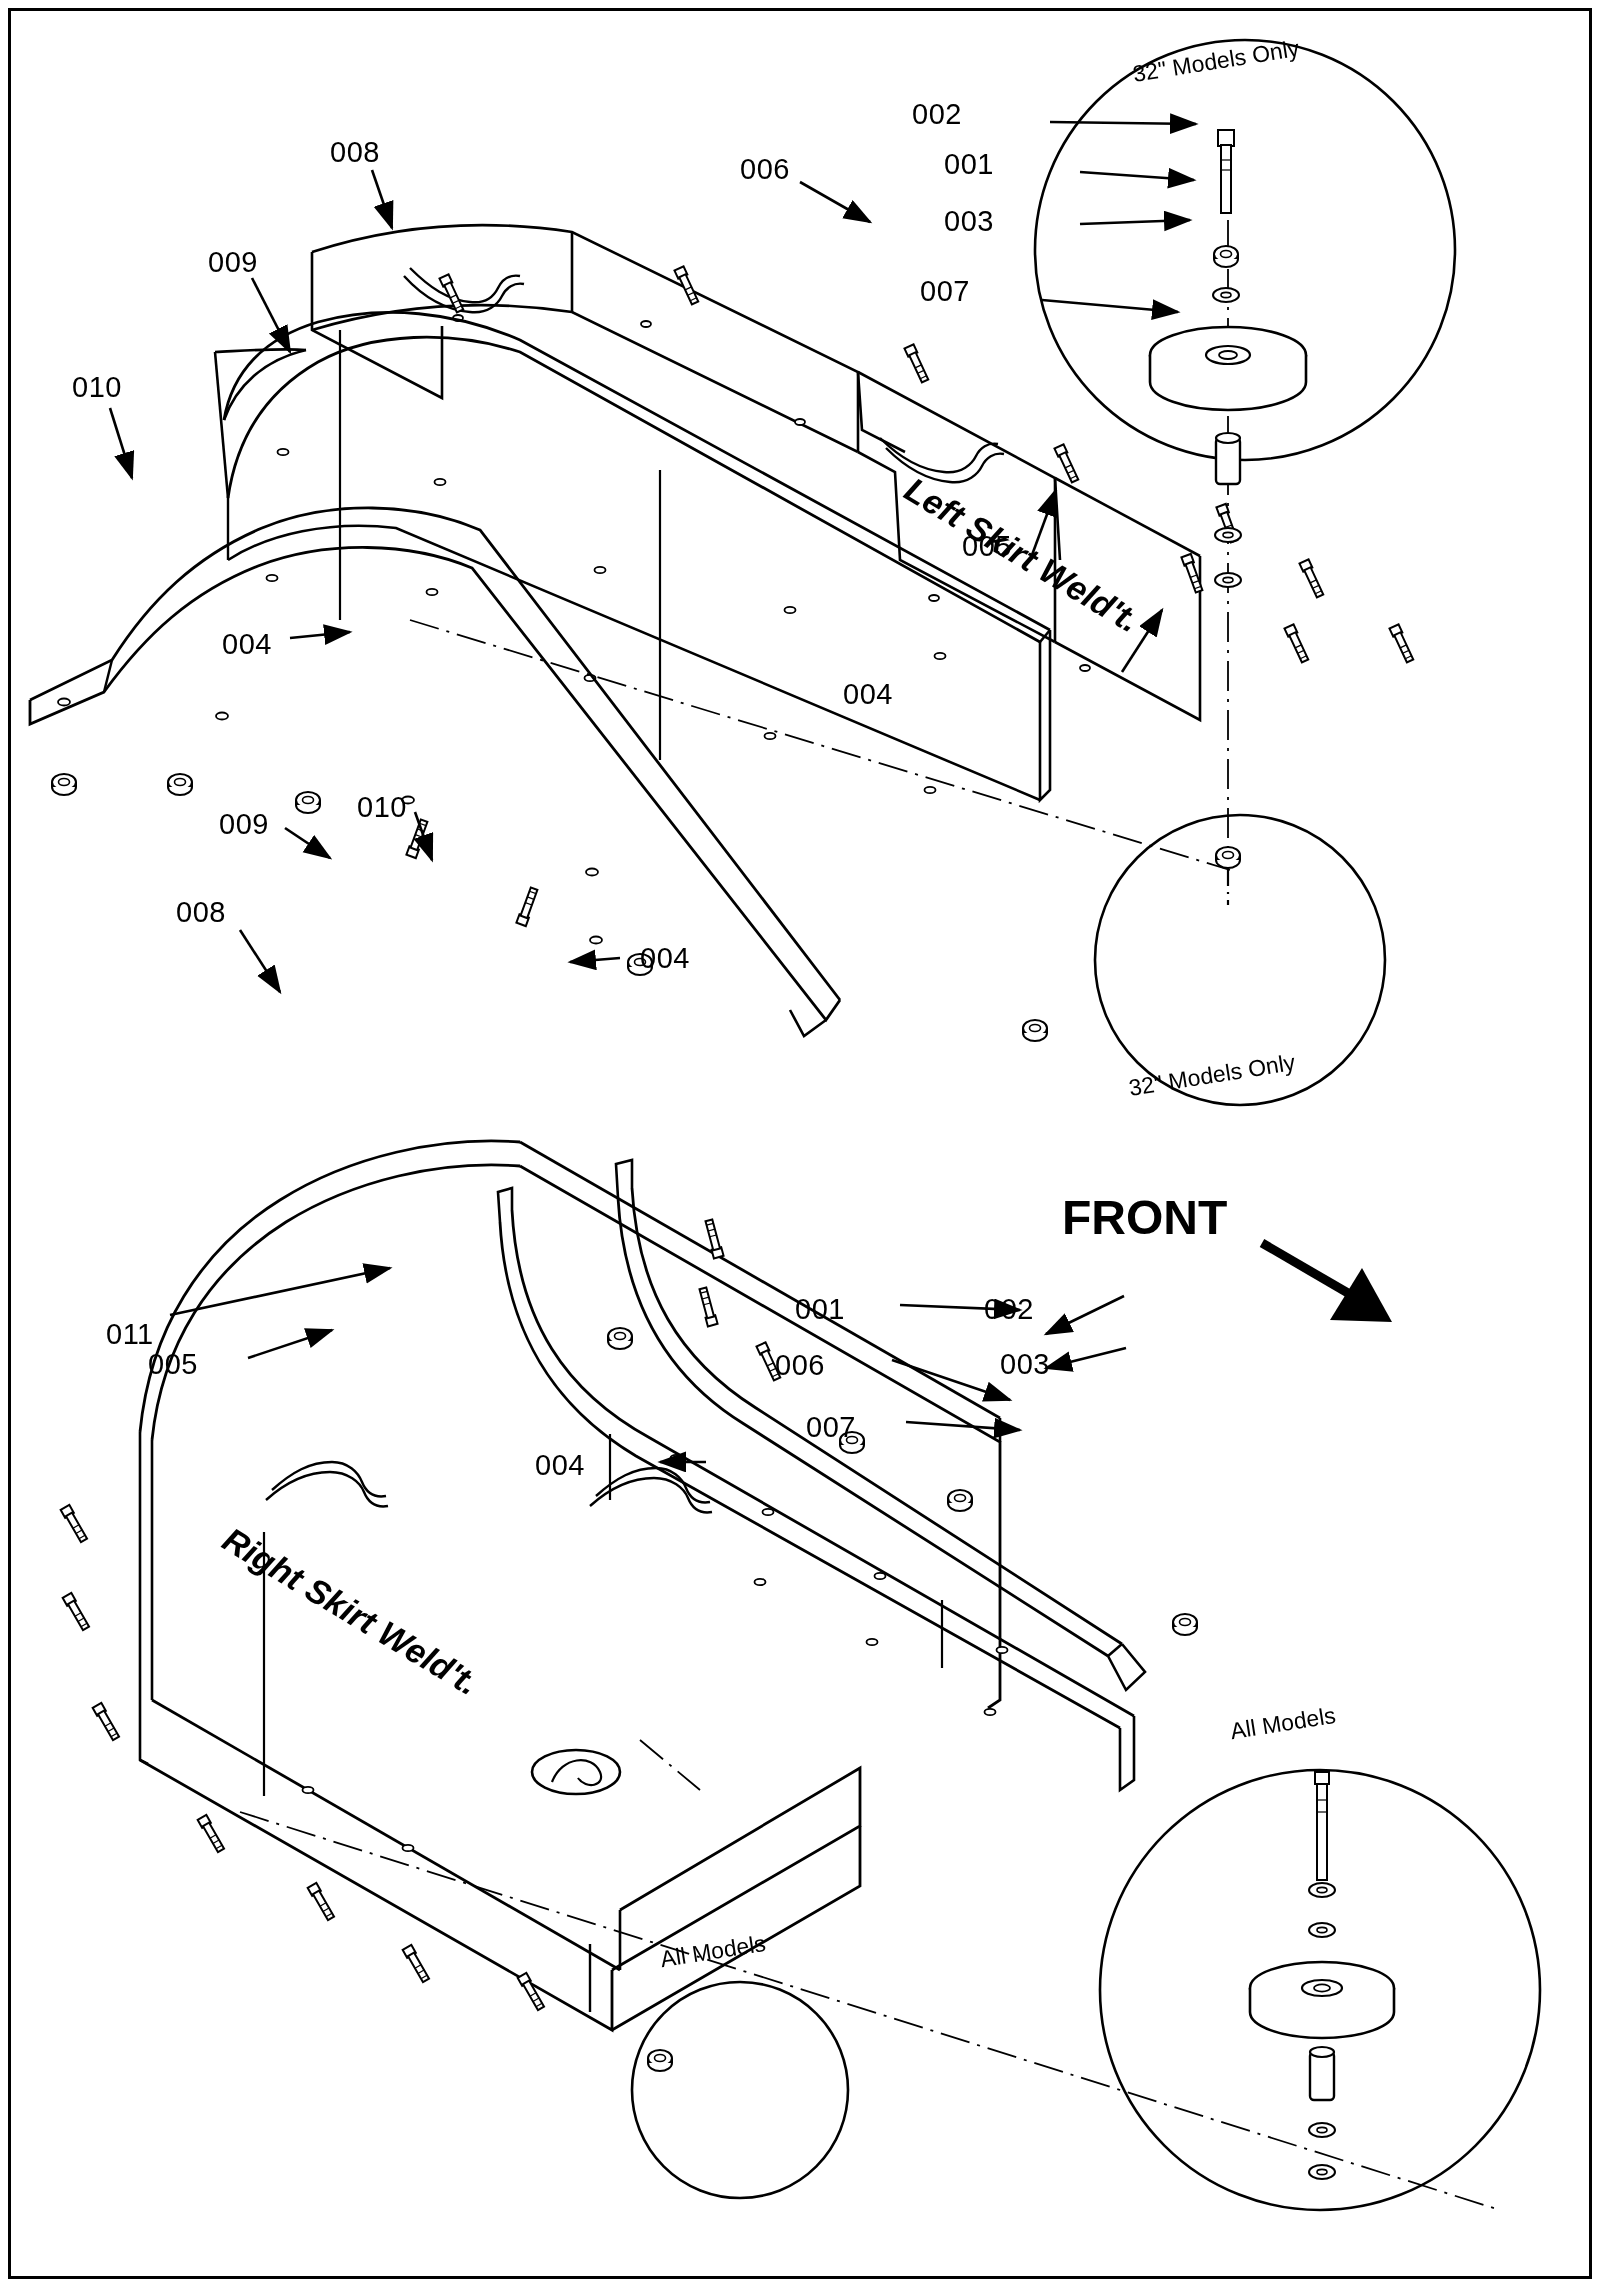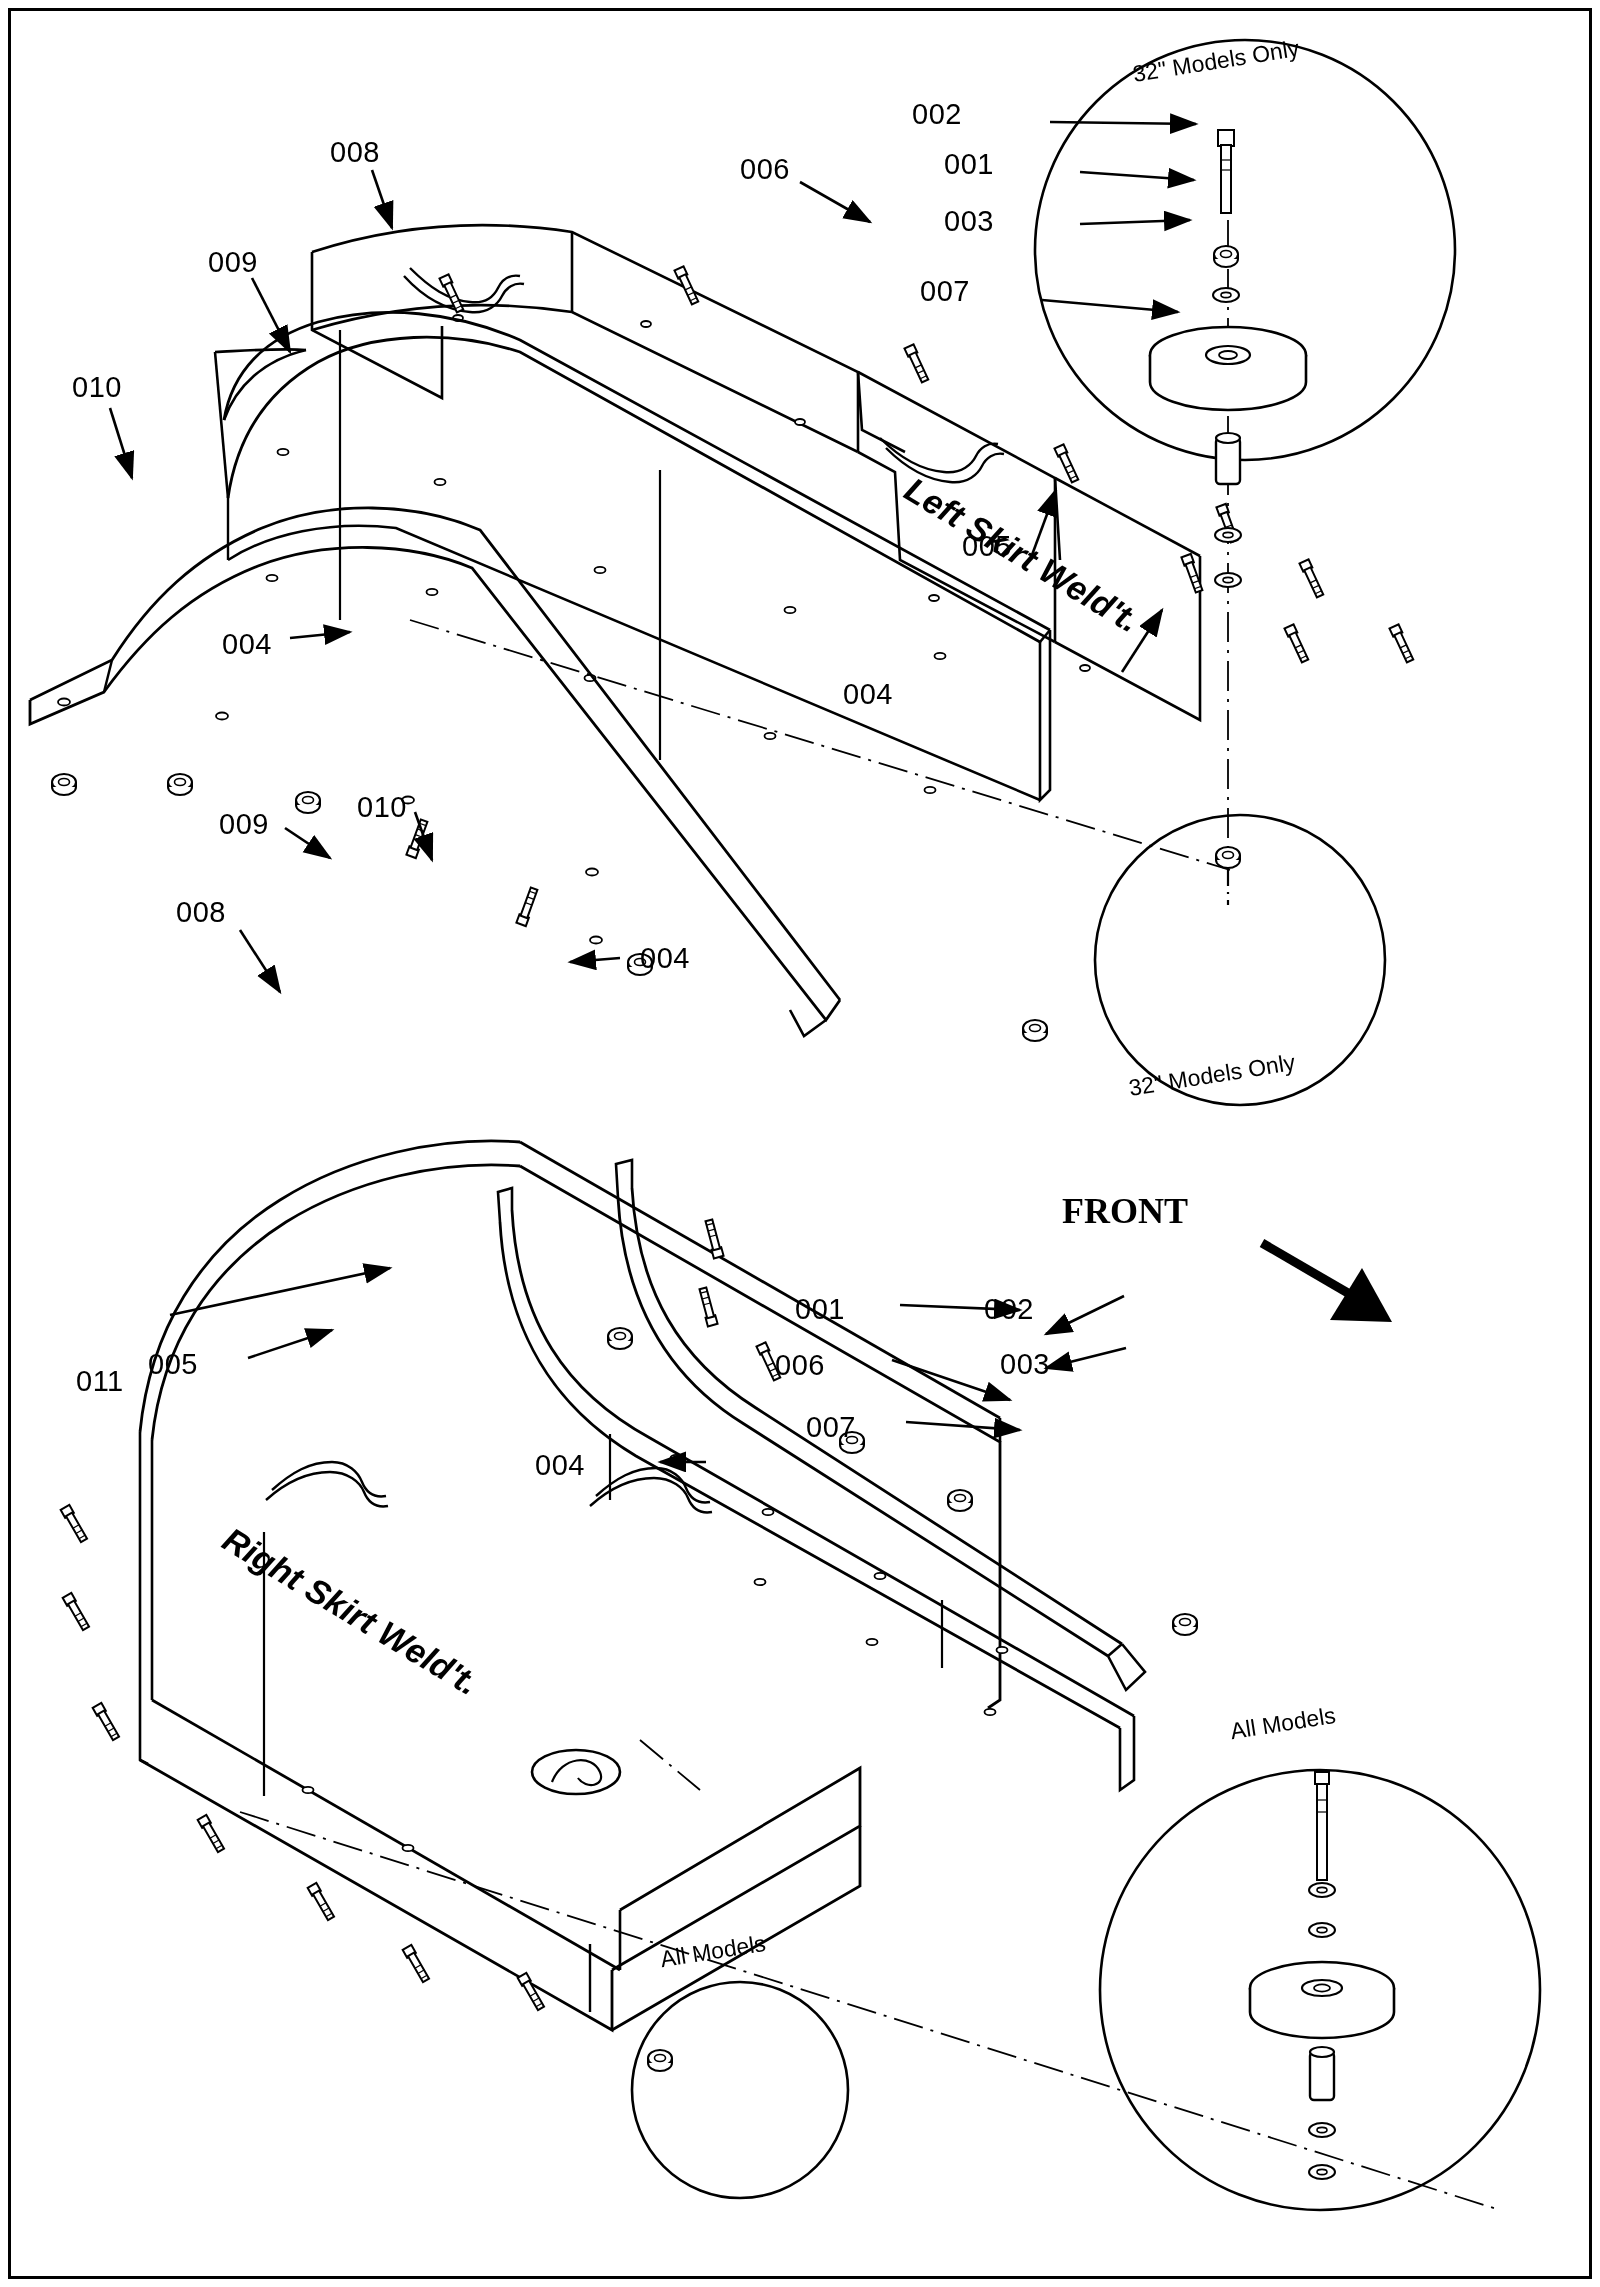--- a/index.html
+++ b/index.html
@@ -52,23 +52,23 @@
   .italic-label {
     position: absolute;
     font-family: "Liberation Sans", sans-serif;
     font-style: italic;
     font-weight: bold;
     color: #000;
     white-space: nowrap;
   }
   .front-label {
     position: absolute;
-    font-family: Liberation Serif, serif;
+    font-family: Liberation Sans, sans-serif;
     font-weight: bold;
-    font-size: 36px;
+    font-size: 48px;
     color: #000;
     white-space: nowrap;
   }
 </style>
 </head>
 <body>
 
 <div id="page">
   <div id="frame"></div>
 
@@ -361,21 +361,21 @@
   <div class="callout" style="left:944px; top:148px;">001</div>
   <div class="callout" style="left:944px; top:205px;">003</div>
   <div class="callout" style="left:740px; top:153px;">006</div>
   <div class="callout" style="left:920px; top:275px;">007</div>
   <div class="callout" style="left:962px; top:530px;">005</div>
   <div class="callout" style="left:843px; top:678px;">004</div>
   <div class="callout" style="left:219px; top:808px;">009</div>
   <div class="callout" style="left:357px; top:791px;">010</div>
   <div class="callout" style="left:176px; top:896px;">008</div>
   <div class="callout" style="left:640px; top:942px;">004</div>
-  <div class="callout" style="left:76px; top:1318px;margin-top:47px;">011</div>
+  <div class="callout" style="left:106px; top:1318px;">011</div>
   <div class="callout" style="left:148px; top:1348px;">005</div>
   <div class="callout" style="left:535px; top:1449px;">004</div>
   <div class="callout" style="left:795px; top:1293px;">001</div>
   <div class="callout" style="left:984px; top:1293px;">002</div>
   <div class="callout" style="left:1000px; top:1348px;">003</div>
   <div class="callout" style="left:775px; top:1349px;">006</div>
   <div class="callout" style="left:806px; top:1411px;">007</div>
 
   <div class="smalllabel" style="left:1132px; top:48px; transform:rotate(-9deg);">32" Models Only</div>
   <div class="smalllabel" style="left:1128px; top:1062px; transform:rotate(-9deg);">32" Models Only</div>

